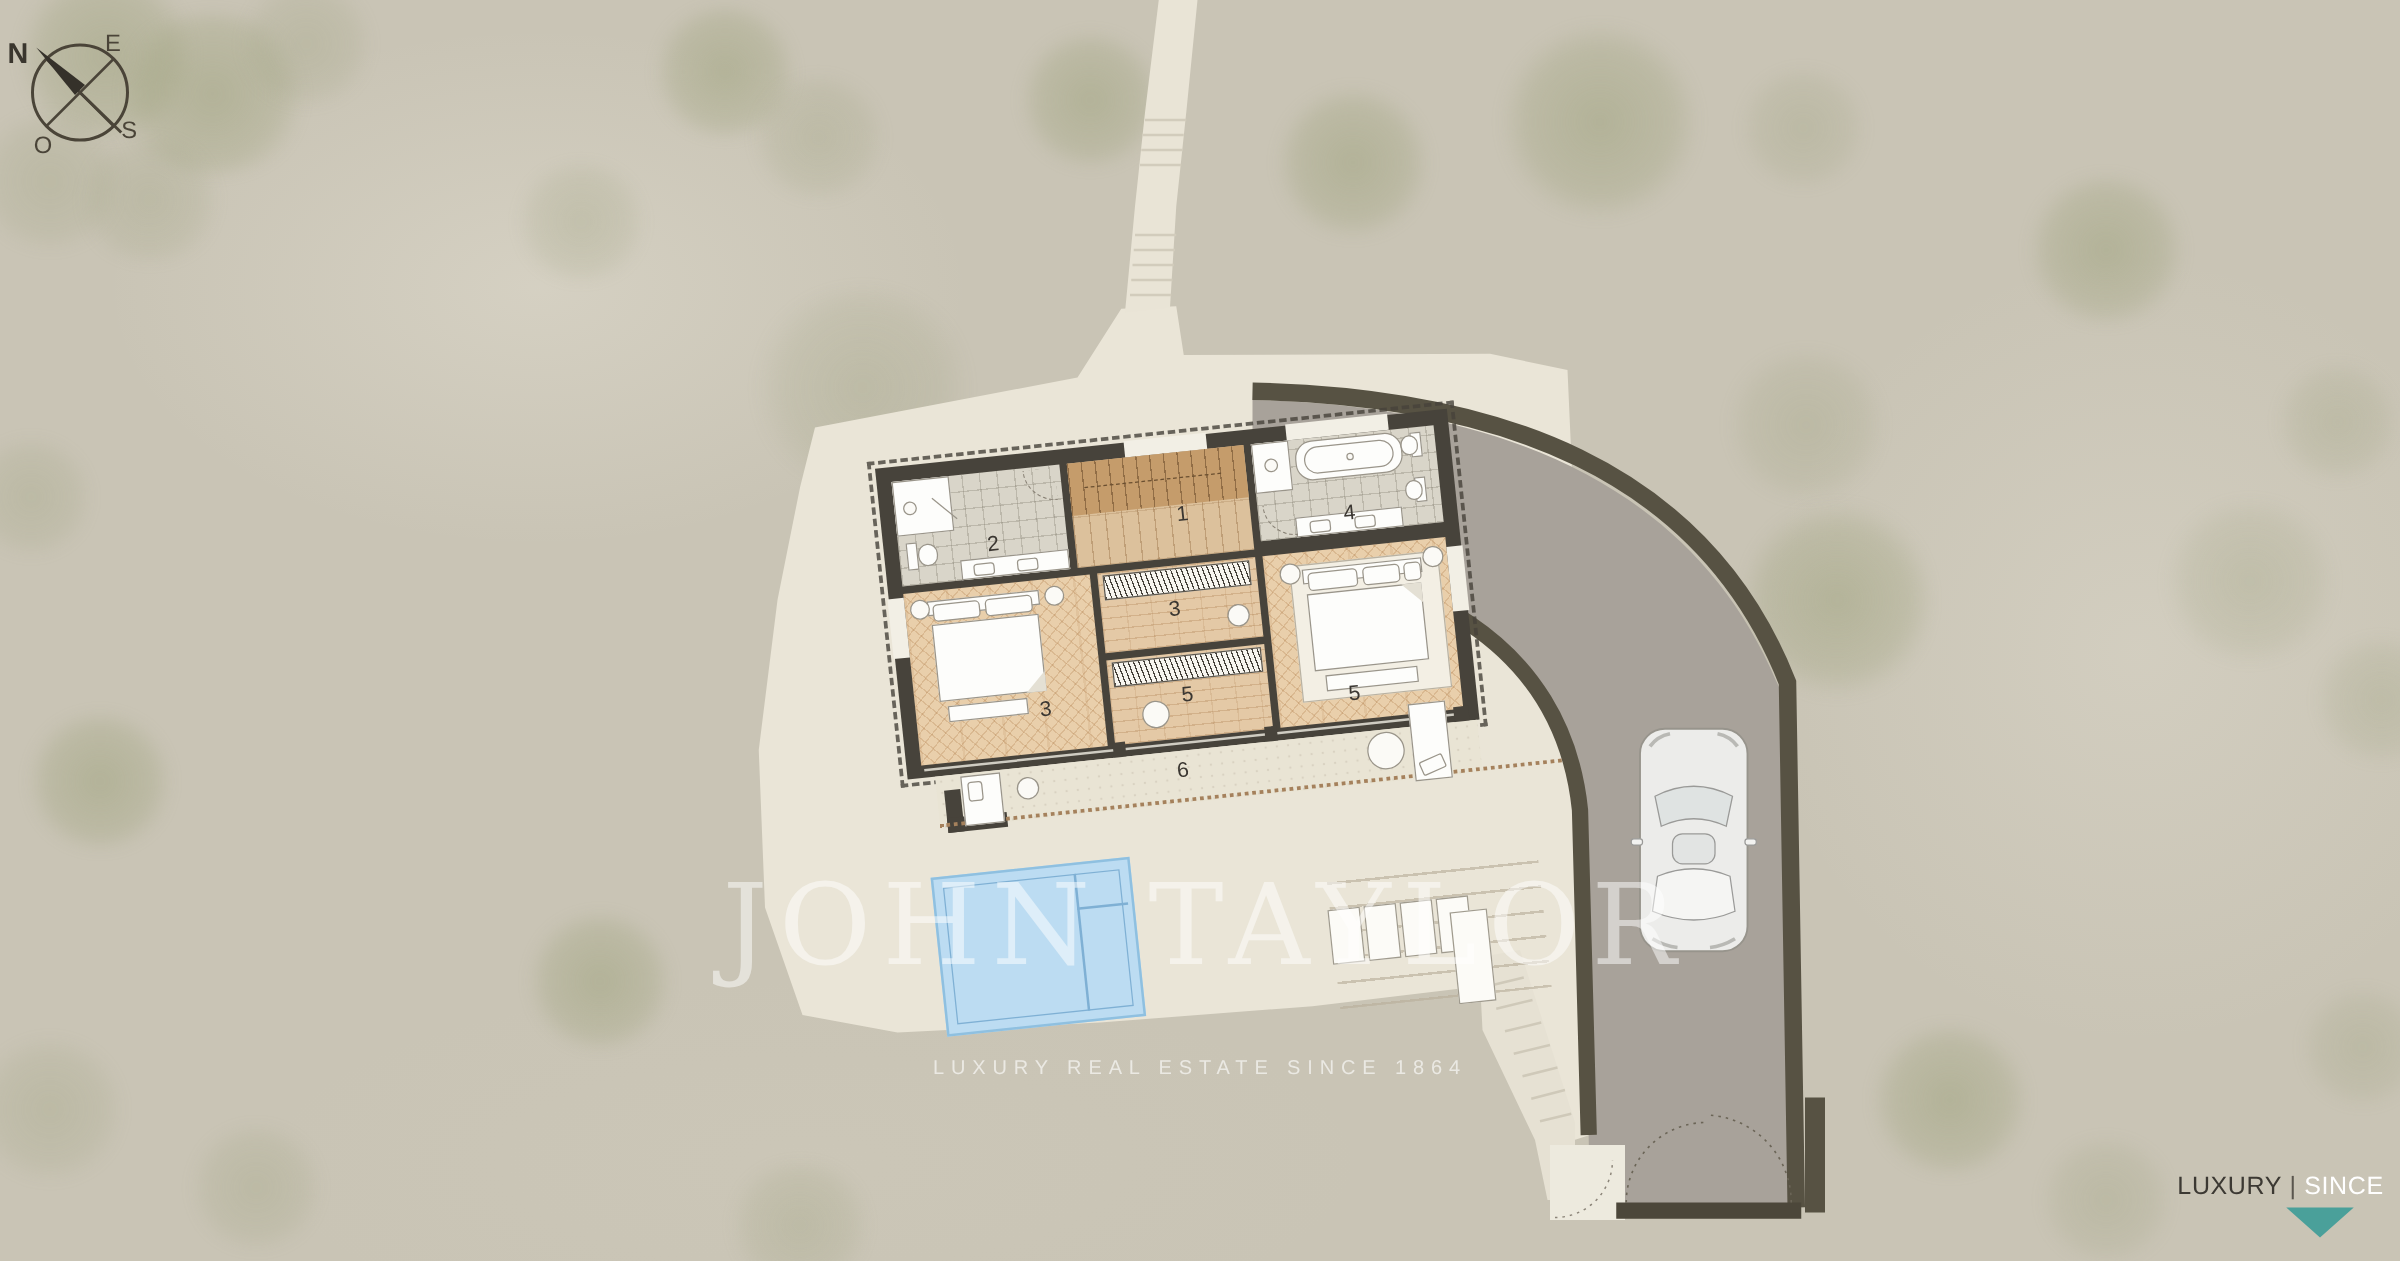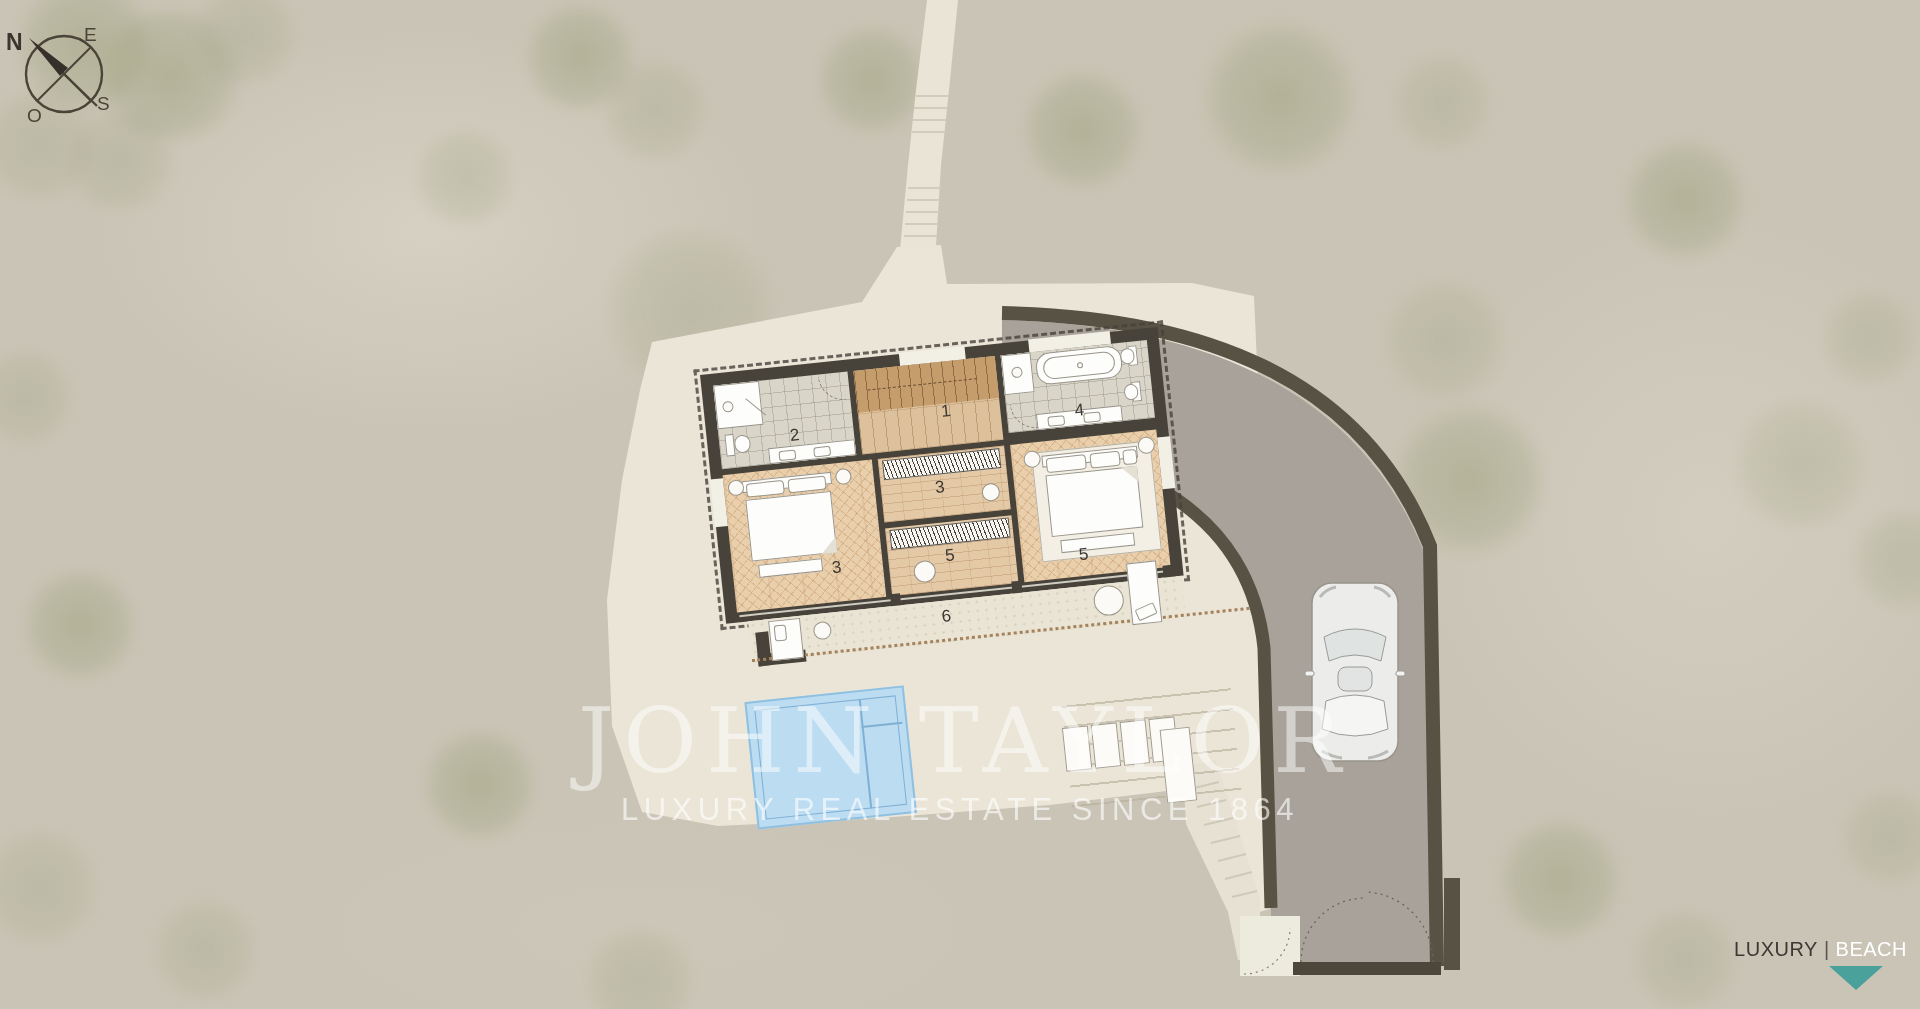--- a/index.html
+++ b/index.html
@@ -53,22 +53,22 @@
   #pool .inner{position:absolute;left:7px;top:7px;right:7px;bottom:7px;border:1.5px solid #7fb0d4;}
   #pool .v{position:absolute;left:112px;top:7px;width:1.5px;bottom:7px;background:#7fb0d4;}
   #pool .h{position:absolute;left:112px;top:34px;width:41px;height:1.5px;background:#7fb0d4;}
   .deck{position:absolute;left:325px;top:351px;width:170px;height:118px;
         background-image:repeating-linear-gradient(0deg,rgba(185,175,155,.65) 0 2px,transparent 2px 20px);}
   .sunbed{position:absolute;background:#fcfbf7;border:1px solid #a09b8e;box-sizing:border-box;}
   
   #wm-brand{position:absolute;left:0;top:688px;width:1920px;text-align:center;
     font-family:"DejaVu Serif",serif;font-size:90px;letter-spacing:9px;color:rgba(255,255,255,.5);
     transform:translateX(4px);white-space:nowrap;}
-  #wm-tag{position:absolute;left:0;top:792px;width:1920px;text-align:center;
-    font-size:31px;letter-spacing:5.5px;color:rgba(255,255,255,.62);white-space:nowrap;}
+  #wm-tag{position:absolute;left:0;top:846px;width:1920px;text-align:center;
+    font-size:16px;letter-spacing:5.5px;color:rgba(255,255,255,.62);white-space:nowrap;}
   
   #loc{position:absolute;right:13px;top:938px;font-size:20px;letter-spacing:.5px;
        color:#3c3933;text-align:right;}
   #loc .white{color:#ffffff;}
   #loc .sep{color:#5a564e;padding:0 6px;}
   #loc-arrow{position:absolute;right:37px;top:966px;width:0;height:0;
        border-left:27px solid transparent;border-right:27px solid transparent;
        border-top:24px solid #4aa09a;}
   
   #compass{position:absolute;left:0;top:10px;}
@@ -274,17 +274,17 @@
     <line x1="37" y1="91" x2="91" y2="37" stroke="#4a4438" stroke-width="2"></line>
     <polygon points="29,28 68,58 60,66" fill="#35312a"></polygon>
     <line x1="64" y1="64" x2="97" y2="96" stroke="#4a4438" stroke-width="2.4"></line>
     <text x="6" y="40" font-size="23" font-weight="bold" fill="#3a362e" font-family="Liberation Sans, sans-serif">N</text>
     <text x="84" y="31" font-size="19" fill="#4a4438" font-family="Liberation Sans, sans-serif">E</text>
     <text x="97" y="100" font-size="19" fill="#4a4438" font-family="Liberation Sans, sans-serif">S</text>
     <text x="27" y="112" font-size="19" fill="#4a4438" font-family="Liberation Sans, sans-serif">O</text>
   </svg>
 
   <div id="loc">
-    <span>LUXURY</span><span class="sep">|</span><span class="white">BEACH</span>
+    <span>LUXURY</span><span class="sep">|</span><span class="white">SINCE</span>
   </div>
   <div id="loc-arrow"></div>
 
 </div>
 
 </body></html>

